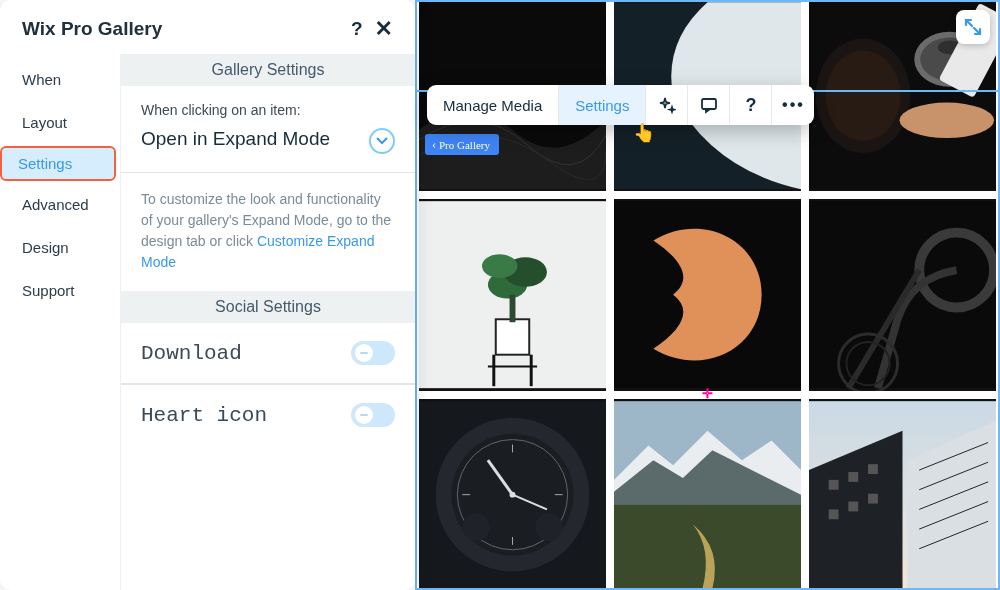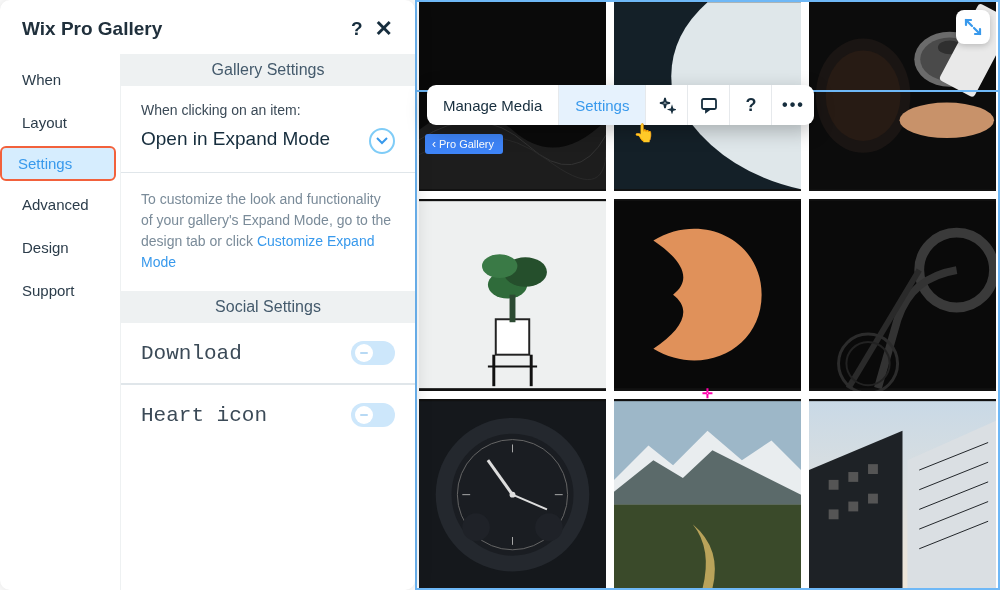--- a/index.html
+++ b/index.html
@@ -53,21 +53,21 @@
   
   .editbar { position:absolute; top:85px; left:12px; display:flex; background:#fff; border-radius:9px; box-shadow:0 6px 20px rgba(0,0,0,0.25); z-index:70; height:40px; align-items:stretch;}
   .editbar .eb-btn { display:flex; align-items:center; padding:4px 16px; font-size:15px; color:#162D3D; cursor:pointer; border-right:1px solid #E6E9EC;}
   .editbar .eb-btn.accent { color:#3899EC; background:#E6F2FD; font-weight:500;}
   .iconbtn { width:42px; display:flex; align-items:center; justify-content:center; border-right:1px solid #E6E9EC; cursor:pointer;}
   .iconbtn:last-child { border-right:none;}
   .dots { letter-spacing:2px; font-weight:700; font-size:16px; color:#162D3D;}
   .cursor { position:absolute; top:122px; left:218px; z-index:80; pointer-events:none; font-size:18px;}
 
   
-  .crumb { position:absolute; top:134px; left:10px; background:#3E84F7; color:#fff; font-size:11px; padding:3px 9px 3px 7px; border-radius:3px; z-index:65; display:flex; align-items:center; gap:3px; cursor:pointer;}
+  .crumb { position:absolute; top:134px; left:10px; background:#3E84F7; color:#fff; font-size:11px; padding:3px 9px 3px 7px; border-radius:3px; z-index:65; display:flex; align-items:center; gap:3px; cursor:pointer;font-family:Liberation Serif, serif;}
   .crumb::before { content:"‹"; font-size:12px; }
 
   
   .tile svg { width:100%; height:100%; display:block;}
 </style>
 </head>
 <body>
 
 <div class="app">
 

